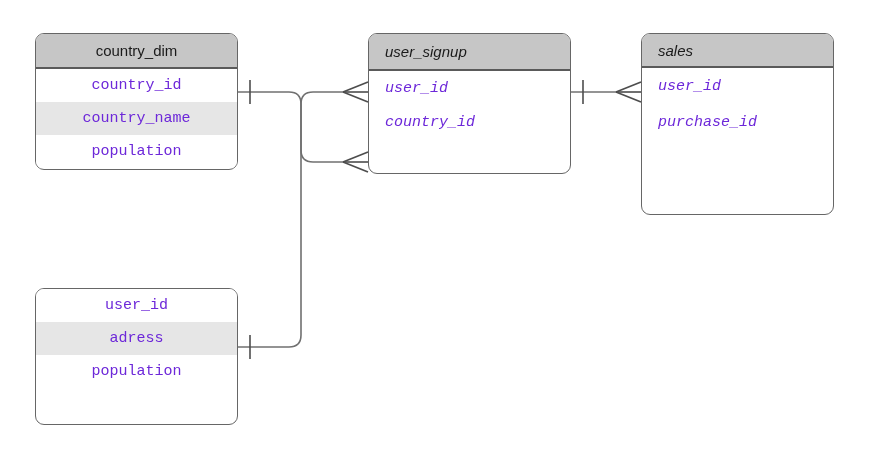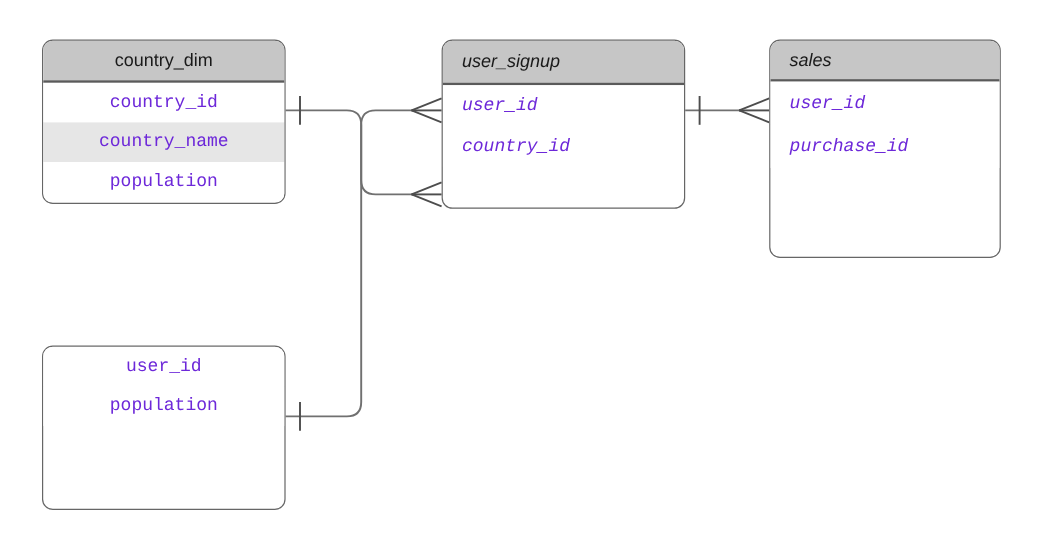--- a/index.html
+++ b/index.html
@@ -128,16 +128,17 @@
         <div class="ent-row plain" style="height: 34px;">user_id</div>
         <div class="ent-row plain" style="height: 34px;">country_id</div>
       </div>
       <div class="entity style-left" style="left: 641px; top: 33px; width: 193px; height: 182px;">
         <div class="ent-header" style="height: 22px;">sales</div>
         <div class="ent-row plain" style="height: 36px;">user_id</div>
         <div class="ent-row plain" style="height: 36px;">purchase_id</div>
       </div>
       <div class="entity style-center" style="left: 35px; top: 288px; width: 203px; height: 137px;">
         <div class="ent-row plain" style="height: 33px;">user_id</div>
+        <div class="ent-row shade" style="height: 33px;">adress</div>
         <div class="ent-row plain" style="height: 33px;">population</div>
       </div>
     </div>
 </div>
 
 </body></html>

